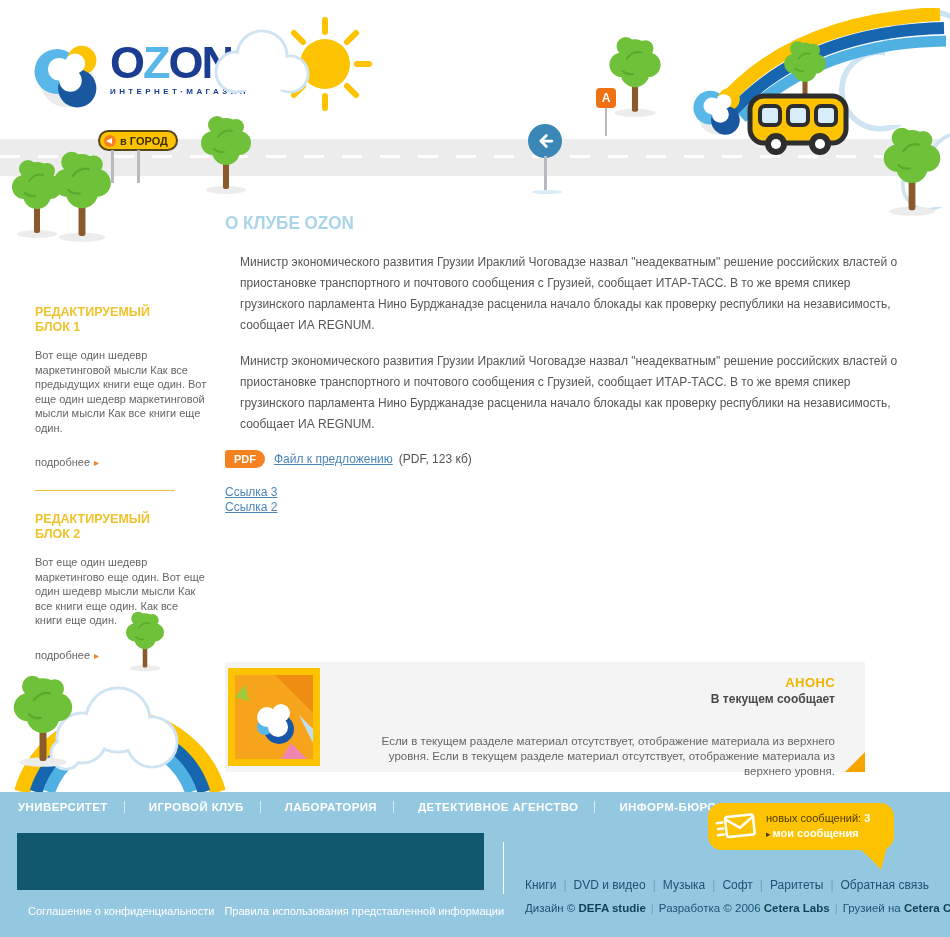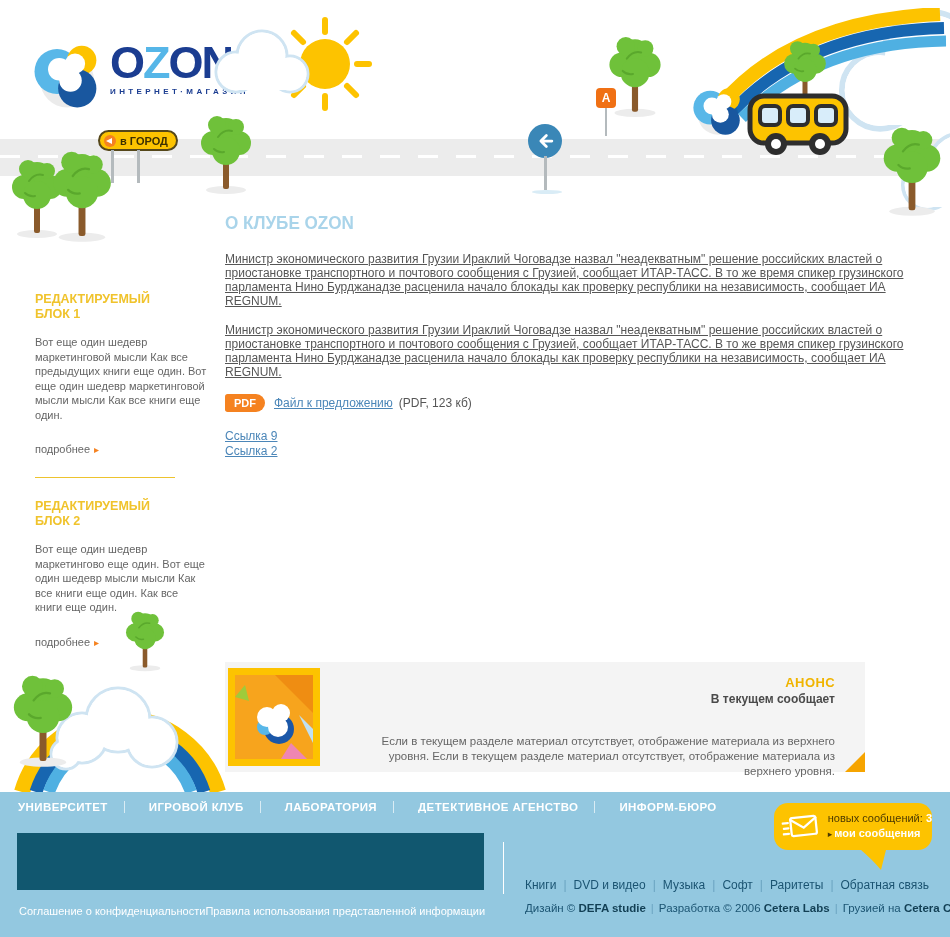--- a/index.html
+++ b/index.html
@@ -34,32 +34,32 @@
   .blue-circle{width:34px;height:34px;border-radius:50%;background:#3a87b7;display:flex;align-items:center;justify-content:center;}
   .sign-shadow{position:absolute;left:4px;top:66px;width:30px;height:4px;border-radius:50%;background:#d9ecf6;}
 
   .tree{position:absolute;z-index:3;}
   .cloud{position:absolute;z-index:2;}
   .sun{position:absolute;left:277px;top:16px;z-index:1;}
   .rainbow{position:absolute;left:688px;top:8px;z-index:2;}
   .bus{position:absolute;left:746px;top:92px;z-index:4;}
 
   
-  .sidebar{position:absolute;left:35px;top:292px;width:172px;}
+  .sidebar{position:absolute;left:35px;top:305px;width:172px;}
   .sb-title{color:#f0c32c;font-size:12.5px;font-weight:bold;line-height:15px;margin:0 0 13px;}
   .sb-text{font-size:11px;color:#666;line-height:14.5px;margin:8px 0 17px;}
   .more{font-size:11px;color:#666;text-decoration:none;cursor:pointer;margin-top:18px;}
   .more .arr{color:#f58220;margin-left:4px;font-size:10px;}
   .yellow-divider{border:0;border-top:1px solid #edc32e;width:140px;margin:20px 0 21px 0;}
 
   
   .main{position:absolute;left:225px;top:212px;width:700px;}
   .main h1{margin:0 0 18px;font-size:19px;font-weight:bold;color:#a9d4ea;
     transform:scaleX(.9);transform-origin:left center;letter-spacing:0;white-space:nowrap;}
-  .main p{font-size:12px;color:#565656;line-height:14px;margin:0 0 15px;text-decoration:underline;}
+  .main p{font-size:12px;color:#565656;line-height:21px;margin:0 15px 15px;}
   .pdf-row{display:flex;align-items:center;margin:8px 0 0;}
   .pdf-badge{background:#f58220;color:#fff;font-weight:bold;font-size:11px;padding:3px 9px;
     border-radius:3px 10px 10px 3px;margin-right:9px;}
   .pdf-link{color:#4b86b8;font-size:12px;cursor:pointer;}
   .pdf-meta{color:#565656;font-size:12px;margin-left:6px;}
   .plain-links{margin-top:17px;}
   .plain-links a{display:block;color:#4b86b8;font-size:12px;line-height:15px;text-decoration:underline;cursor:pointer;}
 
   
   .left-deco{position:absolute;left:0;top:608px;z-index:1;}
@@ -74,36 +74,36 @@
 
   
   .footer{position:absolute;left:0;top:792px;width:950px;height:145px;background:#93c8e0;}
   .fnav{position:absolute;left:18px;top:9px;display:flex;align-items:center;}
   .fnav .item{color:#fff;font-weight:bold;font-size:11.5px;letter-spacing:.4px;margin-right:16px;
     text-decoration:none;white-space:nowrap;cursor:pointer;}
   .fnav .fsep{width:1px;height:12px;background:rgba(255,255,255,.65);margin-right:24px;}
   .teal{position:absolute;left:17px;top:41px;width:467px;height:57px;background:#11576f;}
   .vsep{position:absolute;left:503px;top:50px;width:1px;height:52px;background:#fff;}
 
-  .bubble{position:absolute;left:774px;top:11px;width:158px;height:47px;background:#fdc300;
+  .bubble{position:absolute;left:708px;top:11px;width:186px;height:47px;background:#fdc300;
     border-radius:14px;display:flex;align-items:center;z-index:3;cursor:pointer;}
   .bubble-text{margin-left:6px;font-size:11px;line-height:15px;white-space:nowrap;}
   .b1{color:#4c3a00;}
   .count{color:#fff;font-weight:bold;}
   .b2{color:#fff;font-weight:bold;text-decoration:none;display:block;}
   .b2 .arr{color:#4c3a00;margin-right:2px;font-size:9px;}
   .tail{position:absolute;left:855px;top:54px;z-index:2;}
 
   .shop{position:absolute;left:525px;top:86px;display:flex;align-items:center;font-size:12px;text-align:center;}
   .shop a{color:#1b5472;text-decoration:none;cursor:pointer;white-space:nowrap;}
   .shop .ssep{color:#6aa3c0;margin:0 7px;}
   .credits{position:absolute;left:525px;top:110px;font-size:11.5px;color:#1b5472;white-space:nowrap;}
   .credits b{color:#123f54;}
   .credits .csep{color:#6aa3c0;margin:0 5px;}
-  .legal{position:absolute;left:19px;top:113px;display:flex;gap:0;font-size:11px;}
+  .legal{position:absolute;left:28px;top:113px;display:flex;gap:10px;font-size:11px;}
   .legal a{color:#fff;text-decoration:none;cursor:pointer;white-space:nowrap;}
 </style>
 </head>
 <body>
 
 <div class="page">
 
   <svg width="0" height="0" style="position:absolute">
     <defs>
       <symbol id="tree" viewBox="0 0 60 84">
@@ -263,21 +263,21 @@
   <main class="main">
     <h1>О КЛУБЕ OZON</h1>
     <p>Министр экономического развития Грузии Ираклий Чоговадзе назвал "неадекватным" решение российских властей о приостановке транспортного и почтового сообщения с Грузией, сообщает ИТАР-ТАСС. В то же время спикер грузинского парламента Нино Бурджанадзе расценила начало блокады как проверку республики на независимость, сообщает ИА REGNUM.</p>
     <p>Министр экономического развития Грузии Ираклий Чоговадзе назвал "неадекватным" решение российских властей о приостановке транспортного и почтового сообщения с Грузией, сообщает ИТАР-ТАСС. В то же время спикер грузинского парламента Нино Бурджанадзе расценила начало блокады как проверку республики на независимость, сообщает ИА REGNUM.</p>
     <div class="pdf-row">
       <span class="pdf-badge">PDF</span>
       <a class="pdf-link" style="text-decoration:underline">Файл к предложению</a>
       <span class="pdf-meta">(PDF, 123 кб)</span>
     </div>
     <div class="plain-links">
-      <a>Ссылка 9</a>
+      <a>Ссылка 3</a>
       <a>Ссылка 2</a>
     </div>
   </main>
 
   <svg class="left-deco" width="240" height="184" viewBox="0 0 240 184">
     <use href="#tree" x="122" y="0" width="46" height="64"></use>
     <path d="M 22,184 A 102,102 0 0 1 218,184" stroke="#fdc300" stroke-width="16" fill="none"></path>
     <path d="M 36,184 A 88,88 0 0 1 204,184" stroke="#1766b0" stroke-width="13" fill="none"></path>
     <path d="M 49,184 A 75,75 0 0 1 191,184" stroke="#4fb0e2" stroke-width="12" fill="none"></path>
     <g stroke="#cfe4f2" stroke-width="3" fill="#fff">

